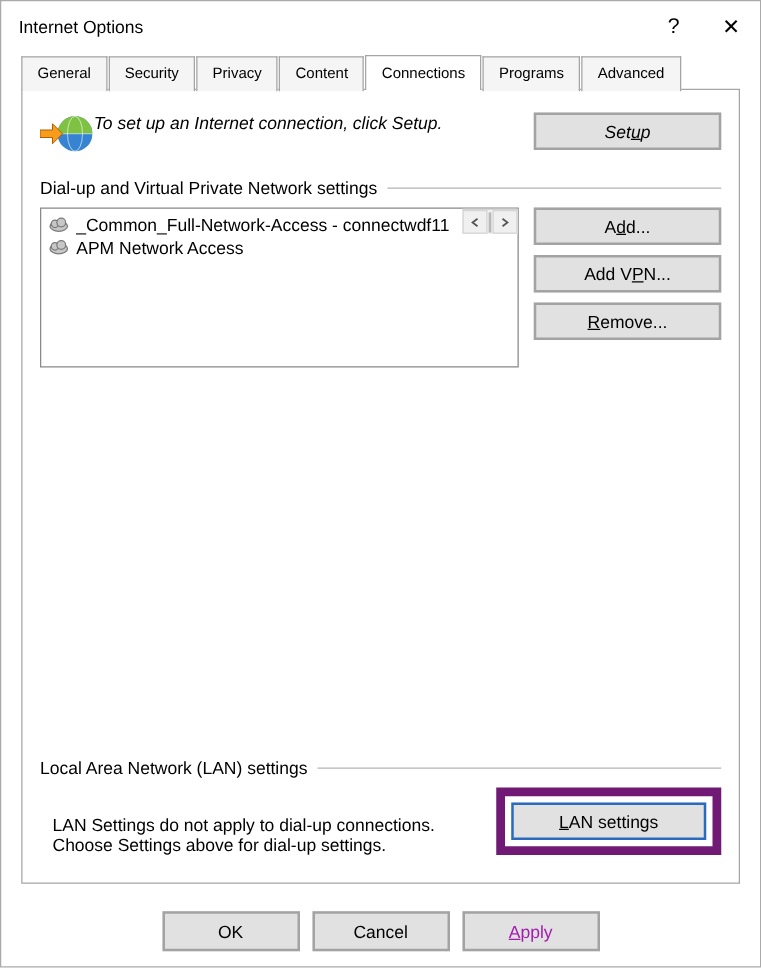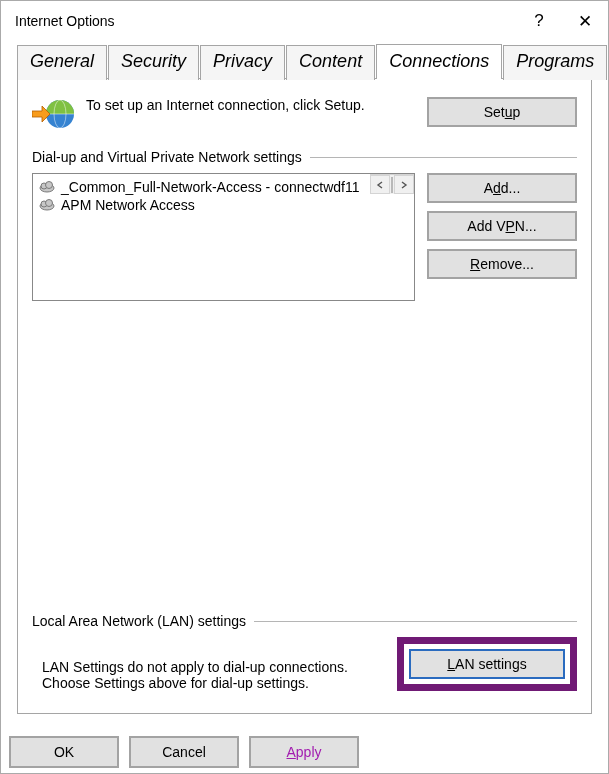--- a/index.html
+++ b/index.html
@@ -1,25 +1,25 @@
 <!DOCTYPE html>
 <html><head>
   <meta charset="utf-8">
   <style>
     * { box-sizing: border-box; margin: 0; padding: 0; font-family: 'Segoe UI', Tahoma, sans-serif; font-size: 14px; }
     body { background: #fff; width: 609px; height: 774px; position: relative; border: 1px solid #aaa; }
     .titlebar { height: 40px; display: flex; align-items: center; justify-content: space-between; padding: 0 0 0 14px; }
     .titlebar-controls { display: flex; align-items: center; }
     .titlebar-controls span { width: 46px; height: 32px; display: inline-flex; align-items: center; justify-content: center; font-size: 17px; }
     .tabs-row { display: flex; padding: 2px 16px 0; position: relative; z-index: 2; }
-    .tab { padding: 6px 12px 7px; border: 1px solid #a5a5a5; border-bottom: none; background: #fff; margin-right: 1px; cursor: default; position: relative; top: 1px; font-size: 18px; font-style: italic; }
+    .tab { padding: 6px 12px 7px; border: 1px solid #a5a5a5; border-bottom: none; background: #fff; margin-right: 1px; cursor: default; position: relative; top: 1px; font-size: 12px; }
     .tab:not(.active) { background: #f5f5f5; top: 2px; padding-top: 5px; padding-bottom: 6px; }
     .tab.active { background: #fff; z-index: 3; }
     .tab-panel { margin: 0 16px 10px; border: 1px solid #a5a5a5; padding: 18px 14px 16px; min-height: 636px; position: relative; z-index: 1; }
-    .section-head-row { display: flex; align-items: flex-start; gap: 12px; margin-bottom: 18px; }
+    .section-head-row { display: flex; align-items: flex-start; gap: 1px; margin-bottom: 18px; font-style: italic; }
     .icon-col { flex: 0 0 42px; display: flex; align-items: center; justify-content: center; }
     .text-col { flex: 1; padding-right: 10px; }
     .btn-col { flex: 0 0 150px; display: flex; flex-direction: column; gap: 8px; }
     .win-btn { height: 30px; background: #e1e1e1; border: 2px solid #a3a3a3; text-align: center; font-size: 14px; padding: 0 6px; cursor: default; display:flex; align-items:center; justify-content:center; }
     .win-btn.disabled { color: #888; }
     .group-header { display: flex; align-items: center; margin: 6px 0 8px; }
     .group-header .line { flex: 1; height: 1px; background: #b5b5b5; margin-left: 8px; }
     .two-col { display: flex; gap: 12px; }
     .left-col { flex: 1; }
     .right-col { flex: 0 0 150px; display: flex; flex-direction: column; gap: 8px; }
@@ -31,21 +31,21 @@
     .hscroll .arrow { width: 20px; display: flex; align-items: center; justify-content: center; border: 1px solid #d4d4d4; background: #f0f0f0; font-size: 10px;}
     .hscroll .track { flex: 1; display:flex; align-items:center; }
     .hscroll .thumb { height: 16px; width: 80%; background: #cfcfcf; border: 1px solid #b8b8b8; margin:1px 1px; }
     .hint-row { display:flex; gap:14px; margin-top: 14px; }
     .hint-row .hint-text { flex:1; padding:0 4px 0 8px;}
     .lan-block { position:absolute; bottom: 22px; left:14px; right:14px; }
     .lan-row { display:flex; gap:14px; align-items:flex-end; }
     .lan-row .lan-text { flex:1; padding:0 4px 0 10px; }
     .highlight-box { border: 7px solid #701a75; padding: 5px; width: 180px; display:flex; }
     .highlight-box .win-btn { flex:1; border: 2px solid #2a6bbf; }
-    .bottom-row { display:flex; justify-content:flex-start; gap:10px; padding: 12px 8px; }
+    .bottom-row { display:flex; justify-content:center; gap:10px; padding: 12px 28px; }
     .bottom-row .win-btn { width: 110px; height: 32px; }
     .underline-letter { text-decoration: underline; }
   </style>
 </head>
 <body>
 
 <div class="titlebar">
   <span>Internet Options</span>
   <div class="titlebar-controls">
     <span>?</span>

